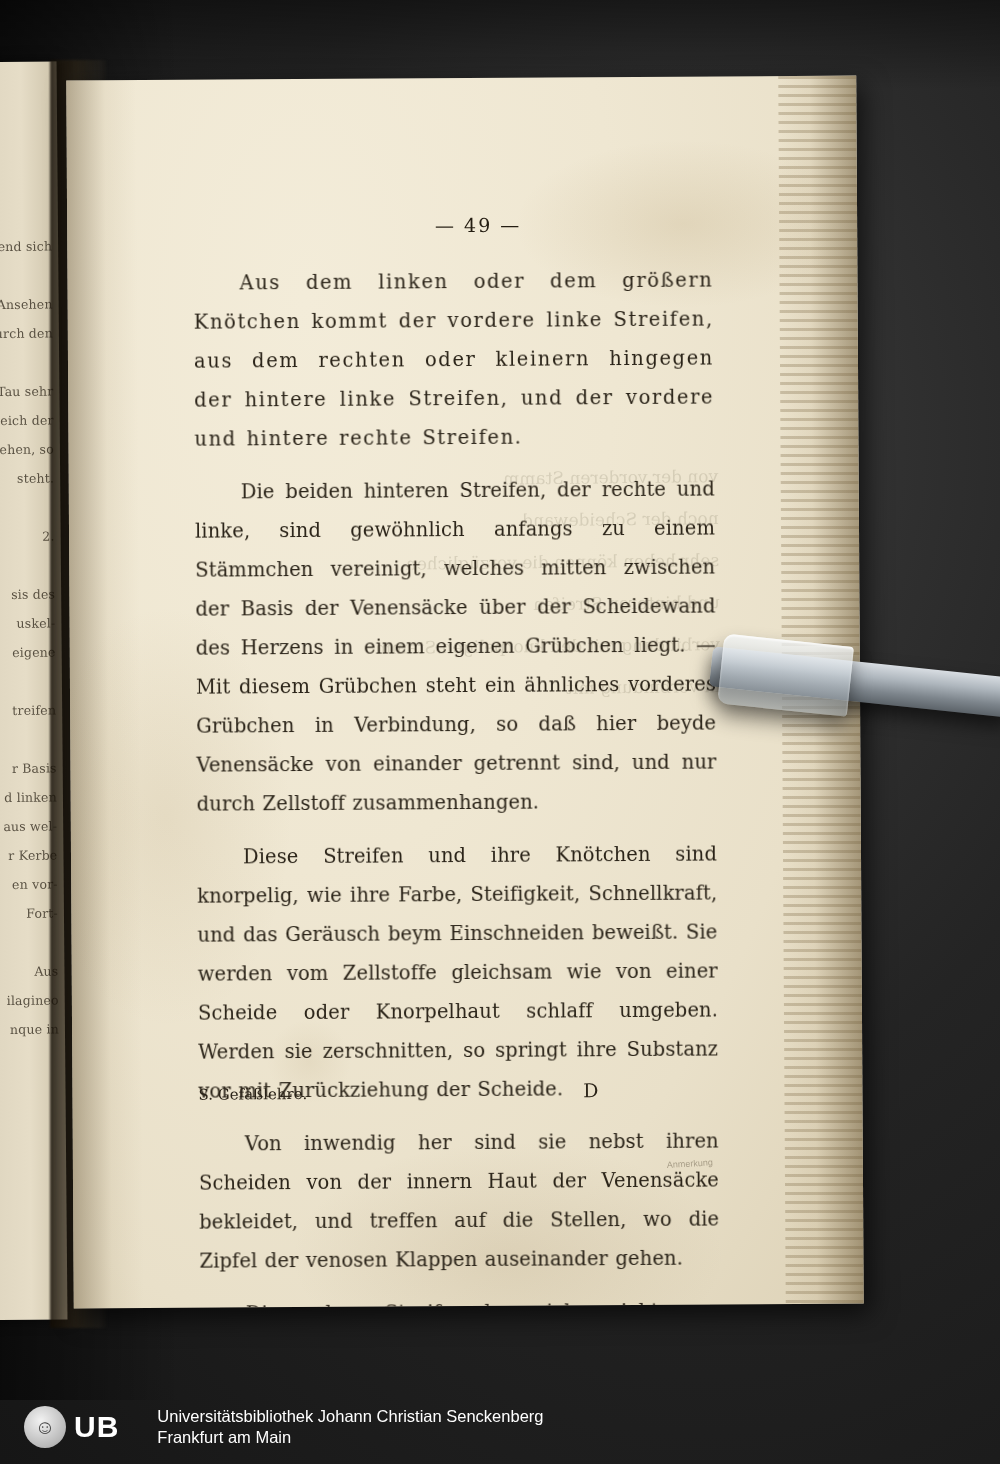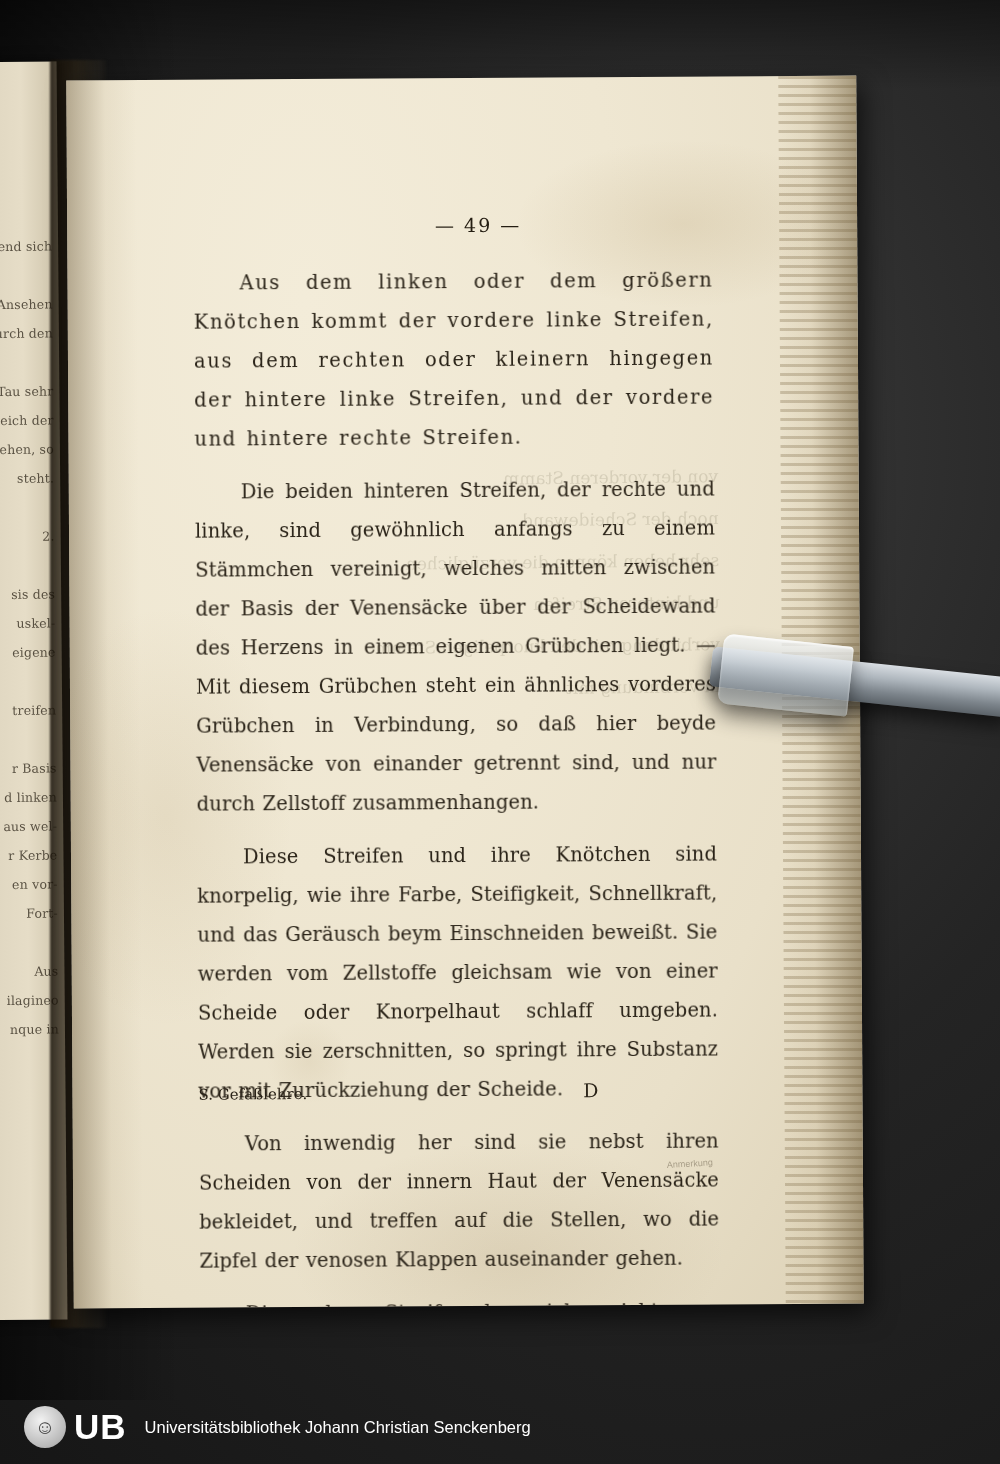--- a/index.html
+++ b/index.html
@@ -231,29 +231,30 @@
   }
   .ub-seal {
     width: 42px; height: 42px;
     border-radius: 50%;
     background: radial-gradient(circle at 40% 35%, #f2f2f2, #b9b9b9 70%, #8e8e8e);
     display: flex; align-items: center; justify-content: center;
     font-size: 20px; color: #3a3a3a;
     margin-right: 8px;
   }
   .ub-text {
-    font-size: 35px;
+    font-size: 30px;
     font-weight: bold;
     letter-spacing: 1px;
     line-height: 34px;
   }
   .wm-lines {
     display: flex;
     flex-direction: column;
     justify-content: center;
+    margin-left: 20px;
   }
   .wm-line1 { font-size: 16.5px; line-height: 21px; }
   .wm-line2 { font-size: 16.5px; line-height: 21px; }
 
   .pencil-mark {
     position: absolute;
     right: 150px;
     top: 1082px;
     font-family: "Liberation Sans", sans-serif;
     font-size: 9px;
@@ -333,16 +334,17 @@
     <div class="holder-tip"></div>
   </div>
 
   <div class="watermark">
     <div class="ub-logo">
       <div class="ub-seal">☺</div>
       <div class="ub-text">UB</div>
     </div>
     <div class="wm-lines">
       <div class="wm-line1">Universitätsbibliothek Johann Christian Senckenberg</div>
+      <div class="wm-line2">Frankfurt am Main</div>
     </div>
   </div>
 
 </div>
 
 </body></html>

